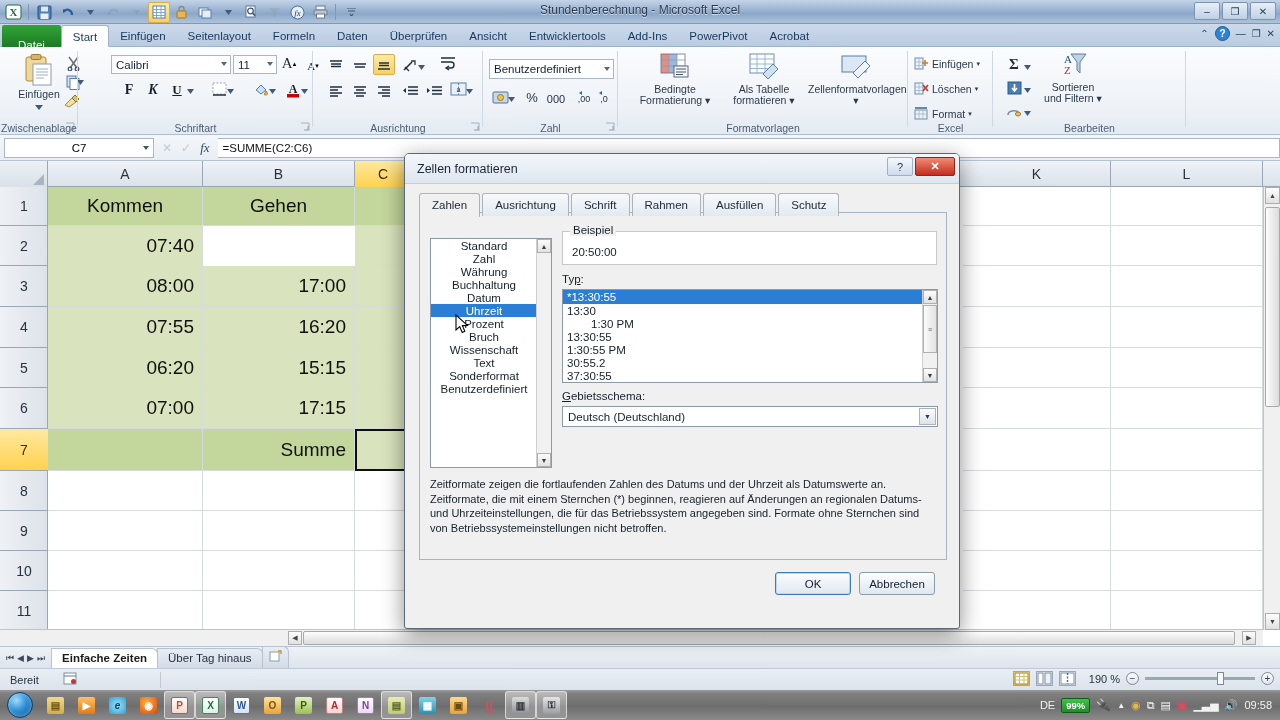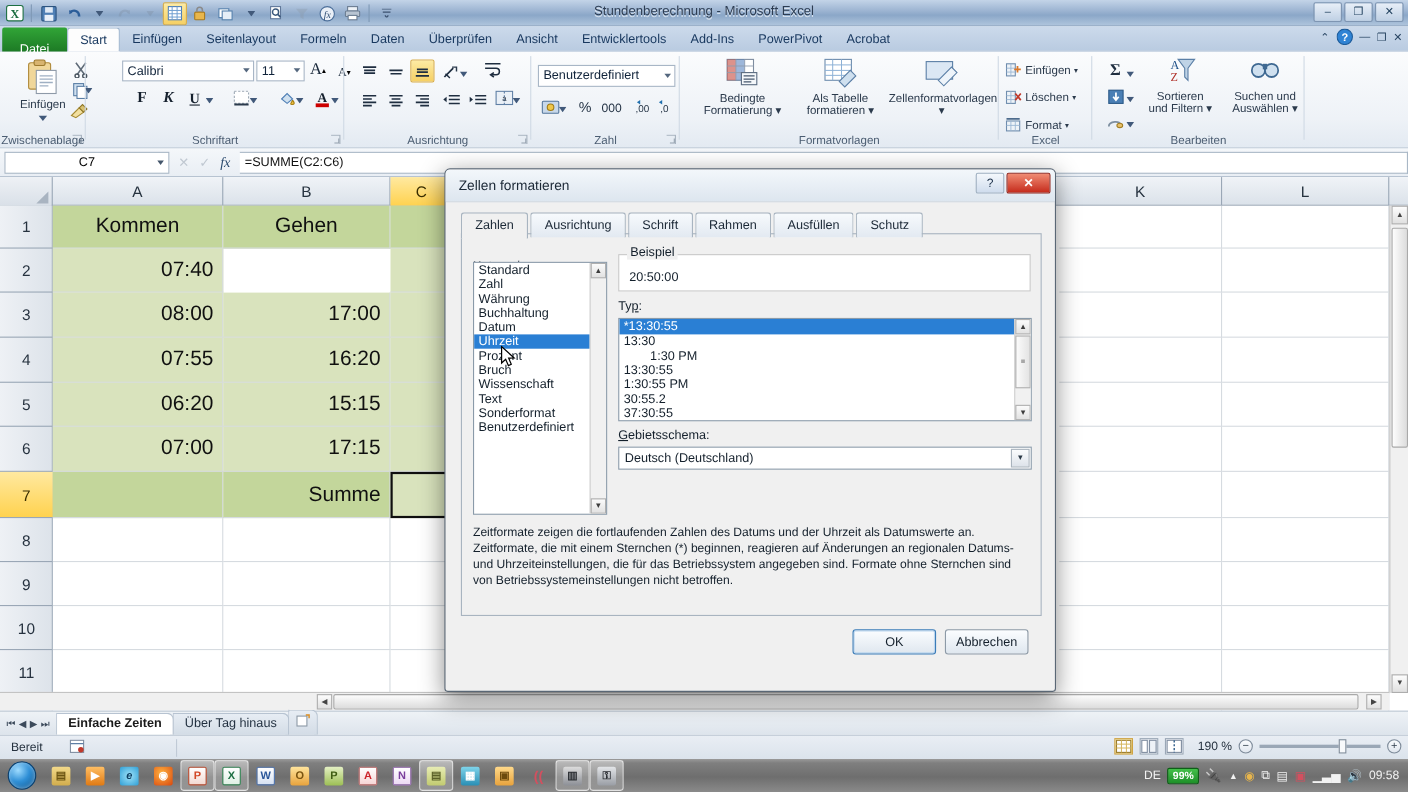--- a/index.html
+++ b/index.html
@@ -711,31 +711,20 @@
 
       <div style="position:absolute;left:42px;top:5px;width:76px;text-align:center;">
         <svg width="32" height="28" viewBox="0 0 32 28">
           <text x="7" y="11" font-size="11" font-family="Liberation Serif, serif" fill="#1d4f87">A</text>
           <text x="7" y="22" font-size="11" font-family="Liberation Serif, serif" fill="#b0312a">Z</text>
           <path d="M14 2 H29 L23 10 V21 L20 18 V10 Z" fill="#bfd3e6" stroke="#5b7fa6"></path>
         </svg>
         <div style="font-size:10.5px;line-height:11px;color:#2b3a4c;">
           <div>Sortieren</div>
           <div><span>und Filtern</span><span> ▾</span></div>
-        </div>
-      </div>
-      <div style="position:absolute;left:120px;top:5px;width:74px;text-align:center;">
-        <svg width="32" height="28" viewBox="0 0 32 28">
-          <circle cx="10" cy="12" r="6" fill="#cfe0ef" stroke="#3f6992" stroke-width="1.6"></circle>
-          <circle cx="22" cy="12" r="6" fill="#cfe0ef" stroke="#3f6992" stroke-width="1.6"></circle>
-          <rect x="14" y="6" width="4" height="5" fill="#3f6992"></rect>
-        </svg>
-        <div style="font-size:10.5px;line-height:11px;color:#2b3a4c;">
-          <div>Suchen und</div>
-          <div><span>Auswählen</span><span> ▾</span></div>
         </div>
       </div>
       <div class="glabel">Bearbeiten</div>
       <div class="gsep" style="left:192px;"></div>
     </div>
   </div>
 
   <div class="fbar">
     <div class="namebox">
       <span>C7</span>
@@ -1000,21 +989,21 @@
       <div class="dtab">Schutz</div>
     </div>
 
     <div class="dpanel">
 
       <div class="lbl" style="left:10px;top:23px;">
         <span class="ulc">K</span>ategorie:
       </div>
 
       <div class="listbox" style="left:10px;top:25px;width:122px;height:230px;">
-        <div style="position:absolute;left:0;top:0;width:106px;">
+        <div style="position:absolute;left:0;top:0;width:106px;text-align:center;">
           <div class="li">Standard</div>
           <div class="li">Zahl</div>
           <div class="li">Währung</div>
           <div class="li">Buchhaltung</div>
           <div class="li">Datum</div>
           <div class="li sel">Uhrzeit</div>
           <div class="li">Prozent</div>
           <div class="li">Bruch</div>
           <div class="li">Wissenschaft</div>
           <div class="li">Text</div>

